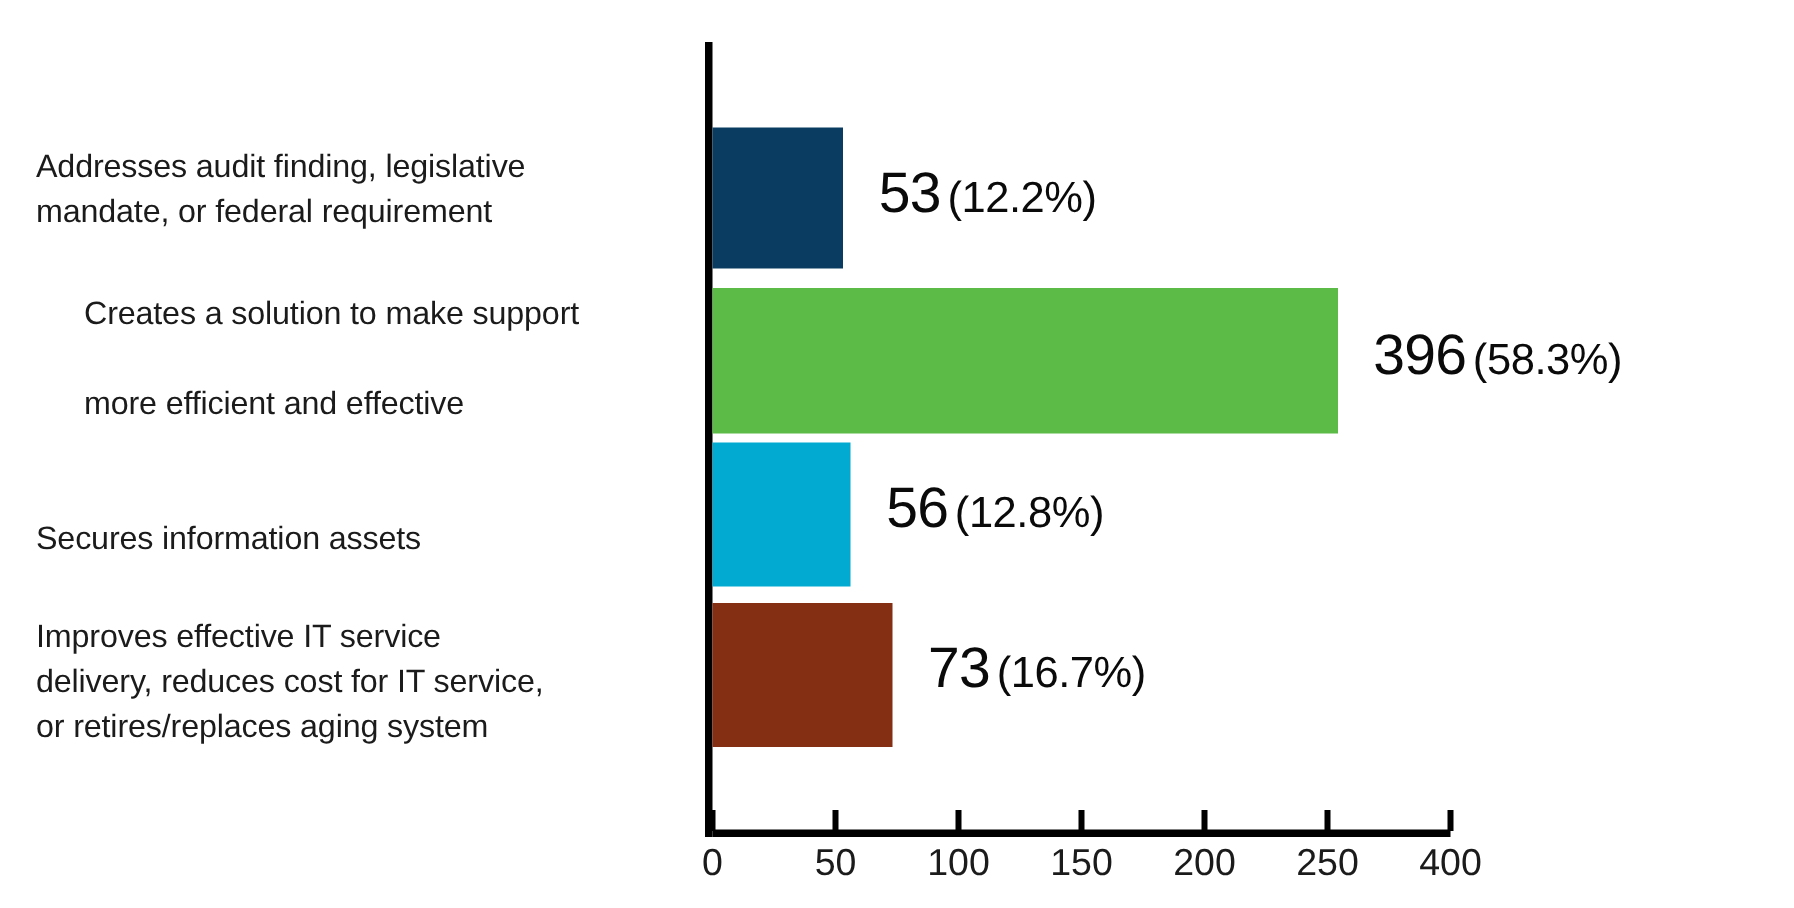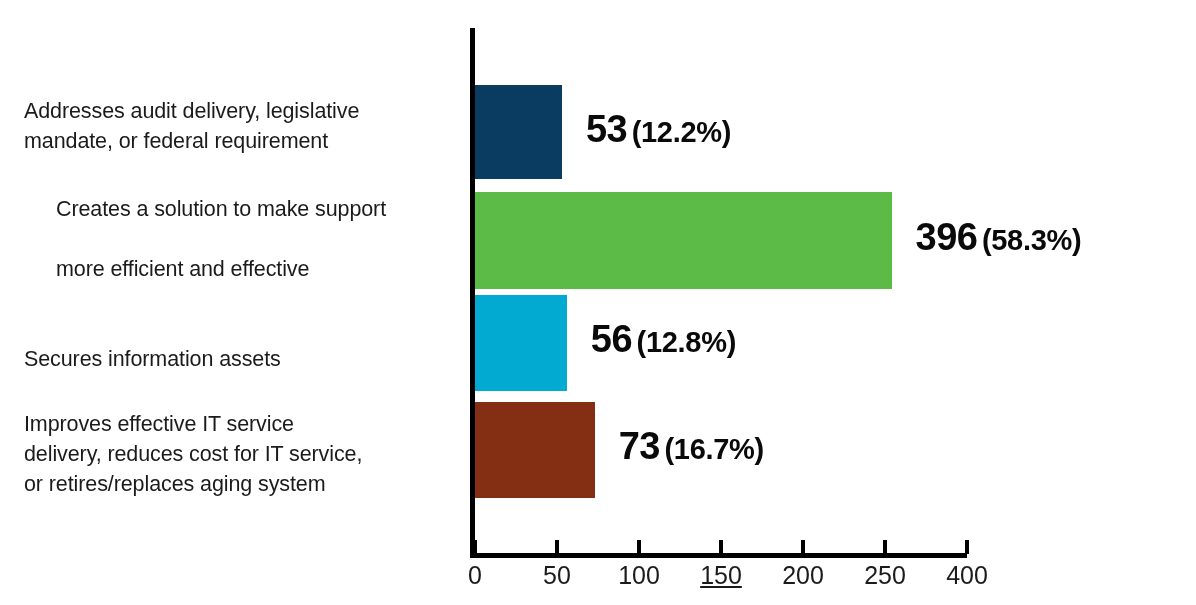--- a/index.html
+++ b/index.html
@@ -91,21 +91,21 @@
     left: 5px;
   }
   .bar-0 { top: 85px;  height: 94px; }
   .bar-1 { top: 192px; height: 97px; }
   .bar-2 { top: 295px; height: 96px; }
   .bar-3 { top: 402px; height: 96px; }
 
   .bar-value {
     position: absolute;
     white-space: nowrap;
-    font-weight: bold;
+    font-weight: normal;
     color: #0a0a0a;
     font-family: "Liberation Sans", sans-serif;
   }
   .bar-value .num {
     font-size: 38px;
     letter-spacing: -0.5px;
   }
   .bar-value .pct {
     font-size: 29px;
     letter-spacing: -0.3px;
@@ -115,21 +115,21 @@
   .val-2 { top: 318px; }
   .val-3 { top: 425px; }
 </style>
 </head>
 <body>
 
 <div class="chart-root">
 
   <div class="cat-labels">
     <div class="cat-label cat-label-0">
-      <span>Addresses audit delivery, legislative</span><br>
+      <span>Addresses audit finding, legislative</span><br>
       <span>mandate, or federal requirement</span>
     </div>
     <div class="cat-label cat-label-1">
       <span>Creates a solution to make support</span><br>
       <br>
       <span>more efficient and effective</span>
     </div>
     <div class="cat-label cat-label-2">
       <span>Secures information assets</span>
     </div>
@@ -168,21 +168,21 @@
     </div>
 
     <div id="tick-holder">
         <div class="tick" style="left: 3px;"></div>
         <div class="tick-label" style="left: 5px;">0</div>
         <div class="tick" style="left: 85px;"></div>
         <div class="tick-label" style="left: 87px;">50</div>
         <div class="tick" style="left: 167px;"></div>
         <div class="tick-label" style="left: 169px;">100</div>
         <div class="tick" style="left: 249px;"></div>
-        <div class="tick-label" style="left: 251px; text-decoration: underline;">150</div>
+        <div class="tick-label" style="left: 251px;">150</div>
         <div class="tick" style="left: 331px;"></div>
         <div class="tick-label" style="left: 333px;">200</div>
         <div class="tick" style="left: 413px;"></div>
         <div class="tick-label" style="left: 415px;">250</div>
         <div class="tick" style="left: 495px;"></div>
         <div class="tick-label" style="left: 497px;">400</div>
       </div>
   </div>
 </div>
 

